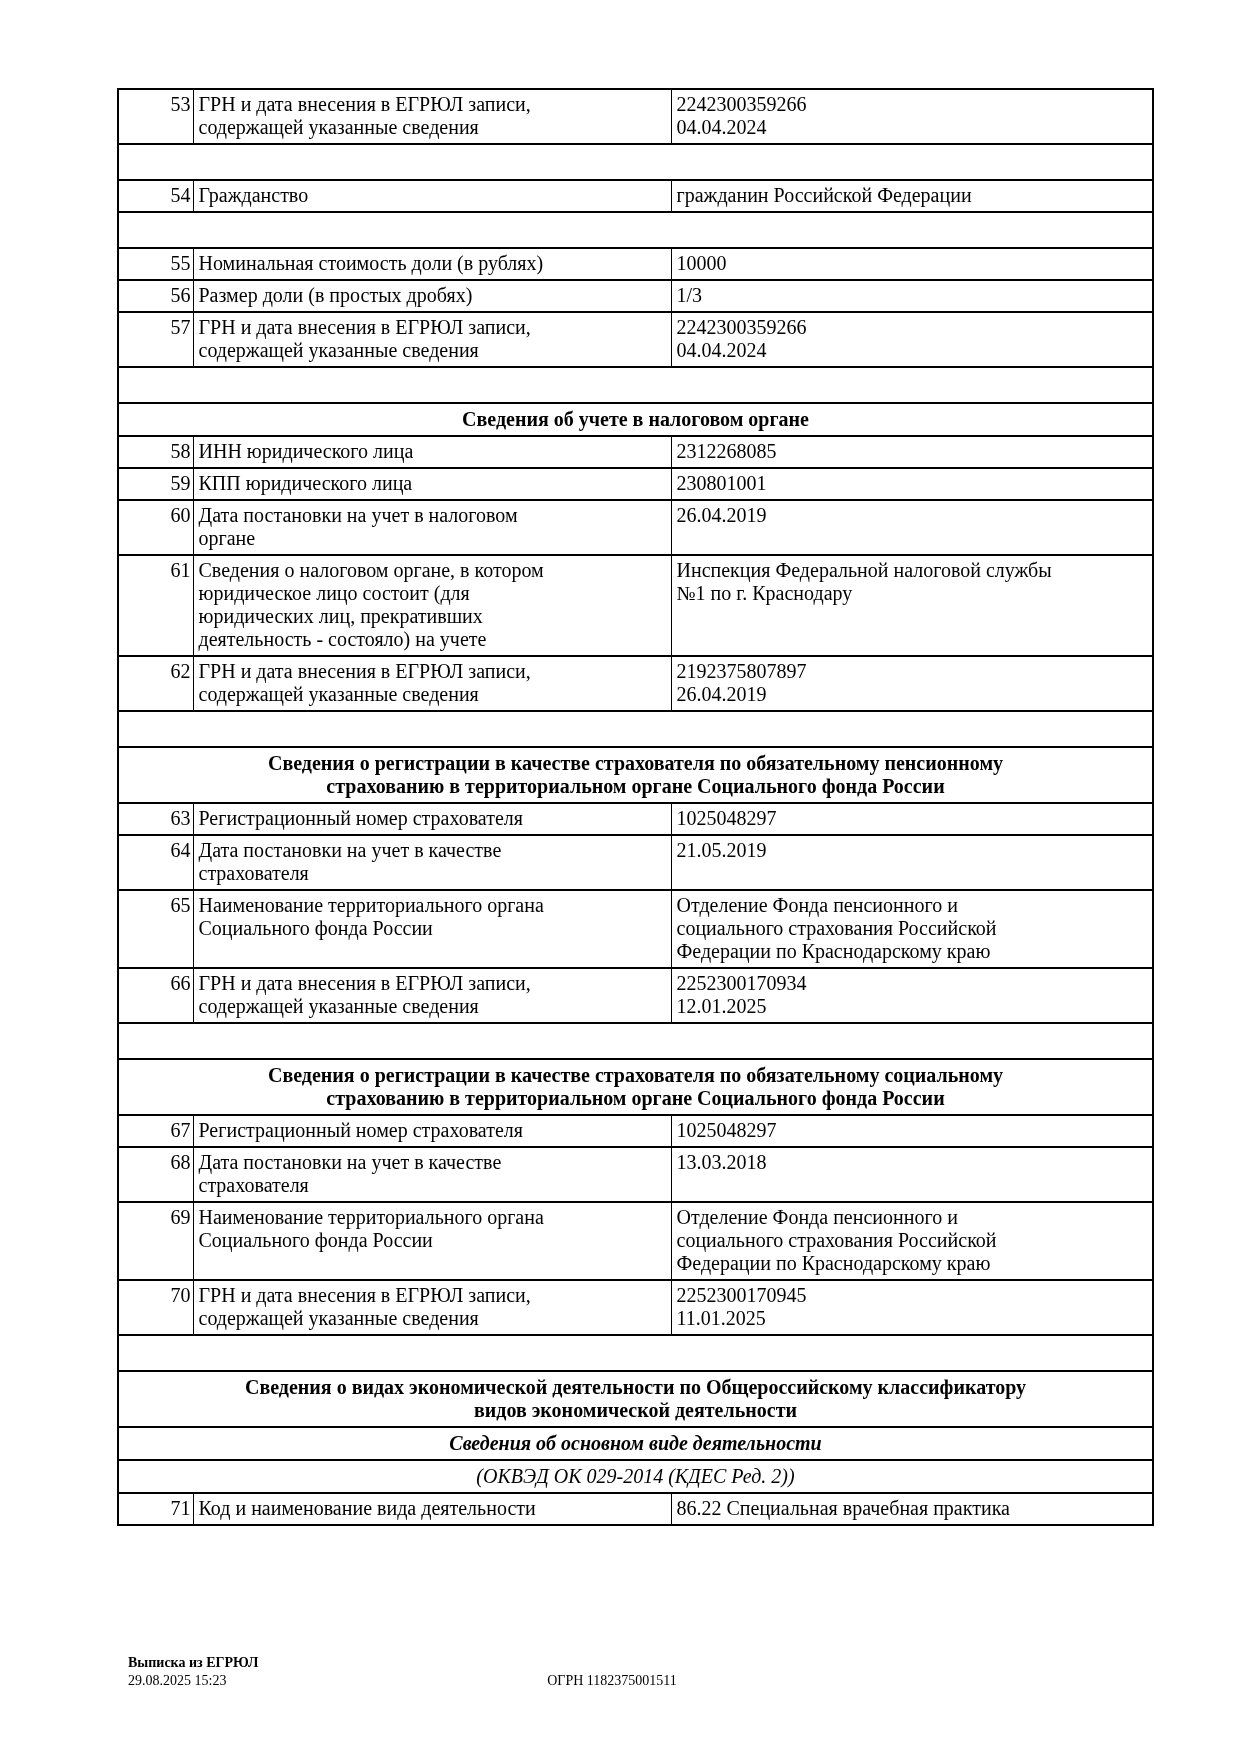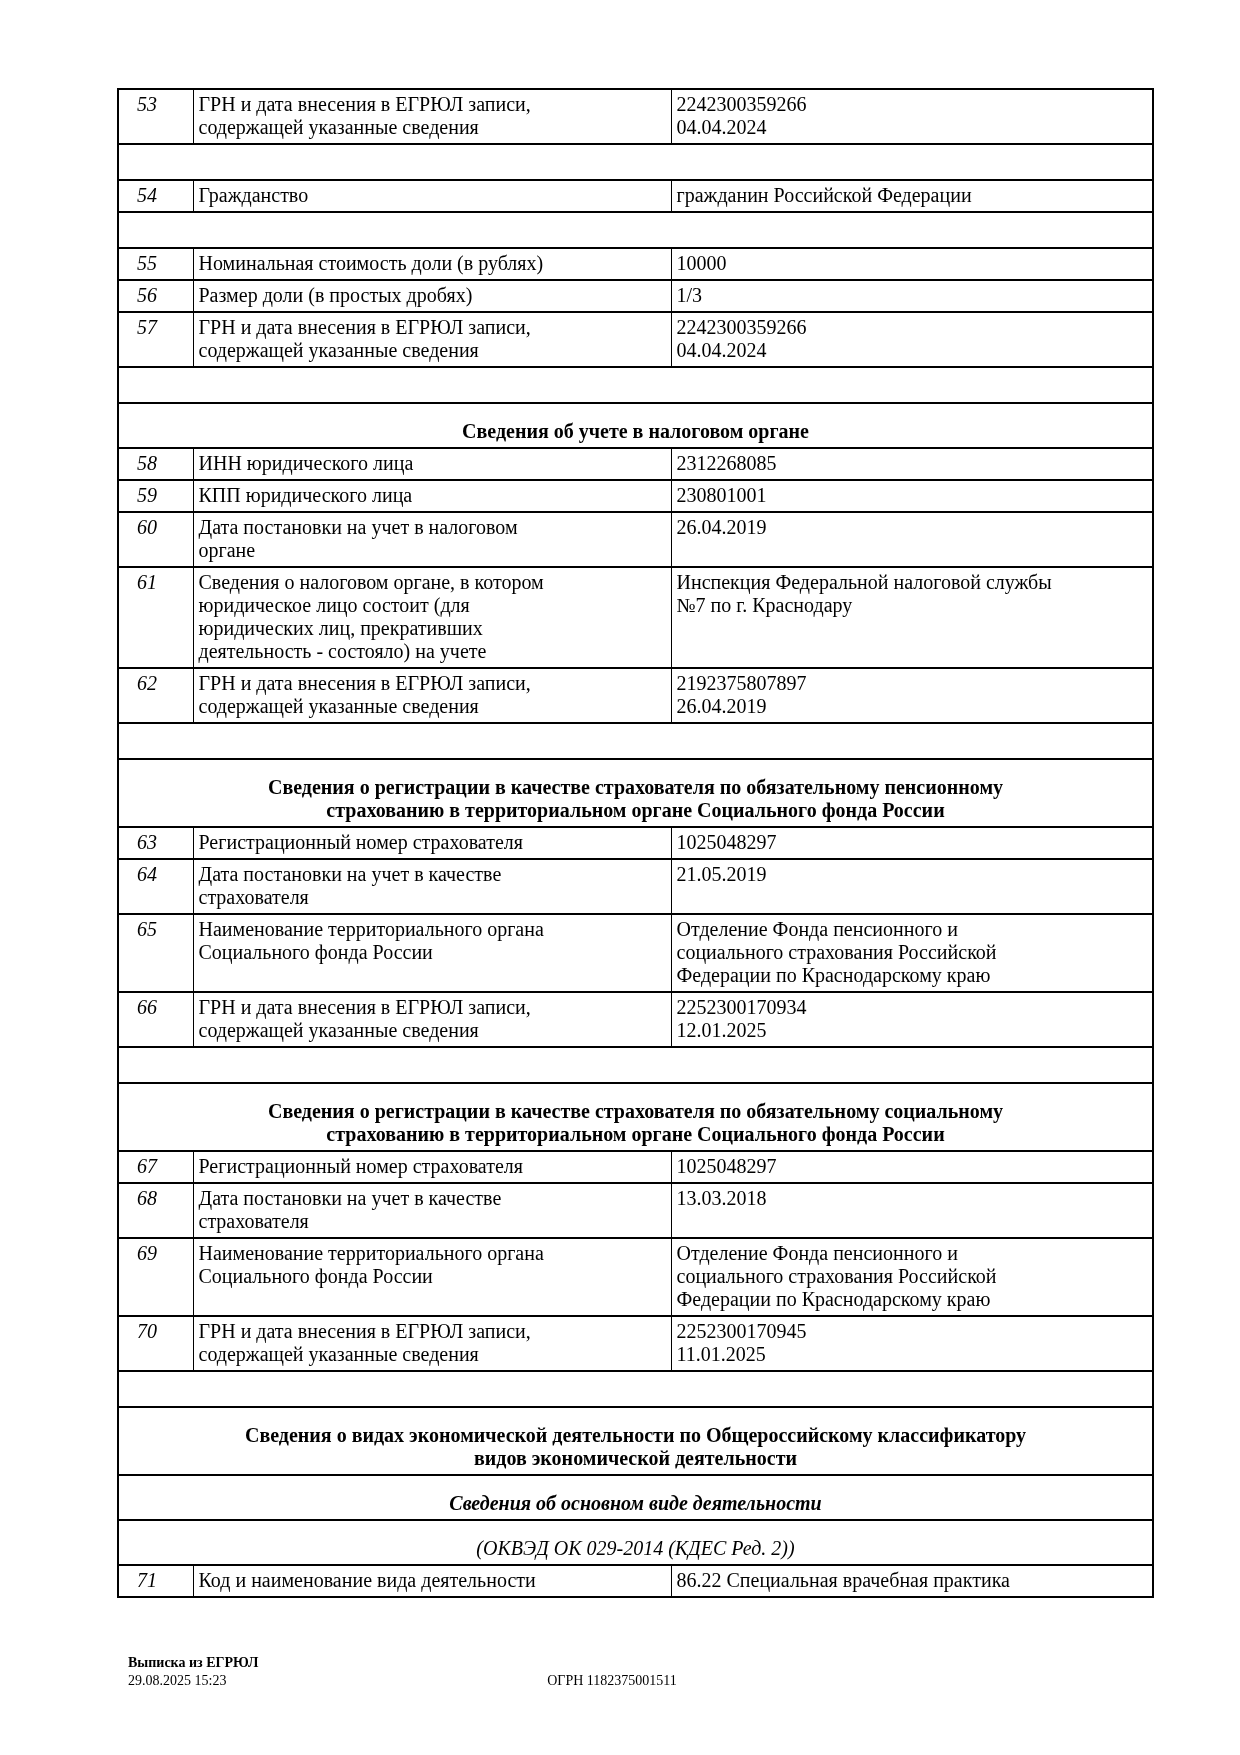--- a/index.html
+++ b/index.html
@@ -27,33 +27,32 @@
     border-top: 2px solid #000000;
     border-bottom: 2px solid #000000;
     vertical-align: top;
     font-size: 20px;
     line-height: 23px;
     padding: 3px 5px 4px 5px;
     white-space: pre-line;
     word-wrap: break-word;
   }
   table.egrul td.num {
-    text-align: left;
+    text-align: right;
     padding-left: 18px;
     padding-right: 2px;
-    font-style: italic;
   }
   table.egrul td.spacer-cell {
     height: 34px;
     padding: 0;
   }
   table.egrul td.hdr {
     text-align: center;
     font-weight: bold;
-    padding-top: 16px;
+    padding-top: 4px;
   }
   table.egrul td.hdr.bold-italic { font-style: italic; margin-top: 20px; }
   table.egrul td.hdr.italic { font-style: italic; font-weight: normal; margin-top: 46px; }
   .footer-left {
     position: absolute;
     left: 117px;
     top: 1654px;
     font-size: 14px;
     line-height: 18px;
     margin-left: 11px;
@@ -145,21 +144,21 @@
 органе</td>
           <td class="value">26.04.2019</td>
         </tr>
         <tr>
           <td class="num">61</td>
           <td class="label">Сведения о налоговом органе, в котором
 юридическое лицо состоит (для
 юридических лиц, прекративших
 деятельность - состояло) на учете</td>
           <td class="value">Инспекция Федеральной налоговой службы
-№7 по г. Краснодару</td>
+№1 по г. Краснодару</td>
         </tr>
         <tr>
           <td class="num">62</td>
           <td class="label">ГРН и дата внесения в ЕГРЮЛ записи,
 содержащей указанные сведения</td>
           <td class="value">2192375807897
 26.04.2019</td>
         </tr>
         <tr>
           <td colspan="3" class="spacer-cell"></td>

